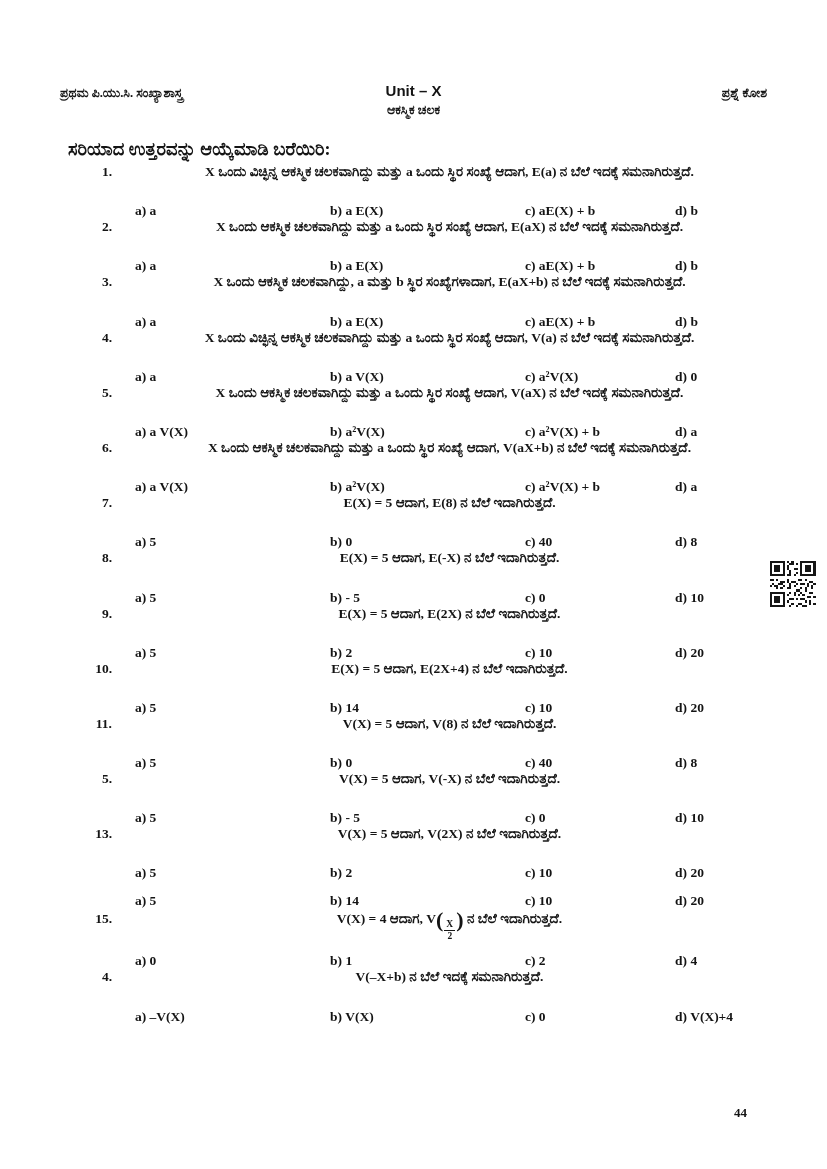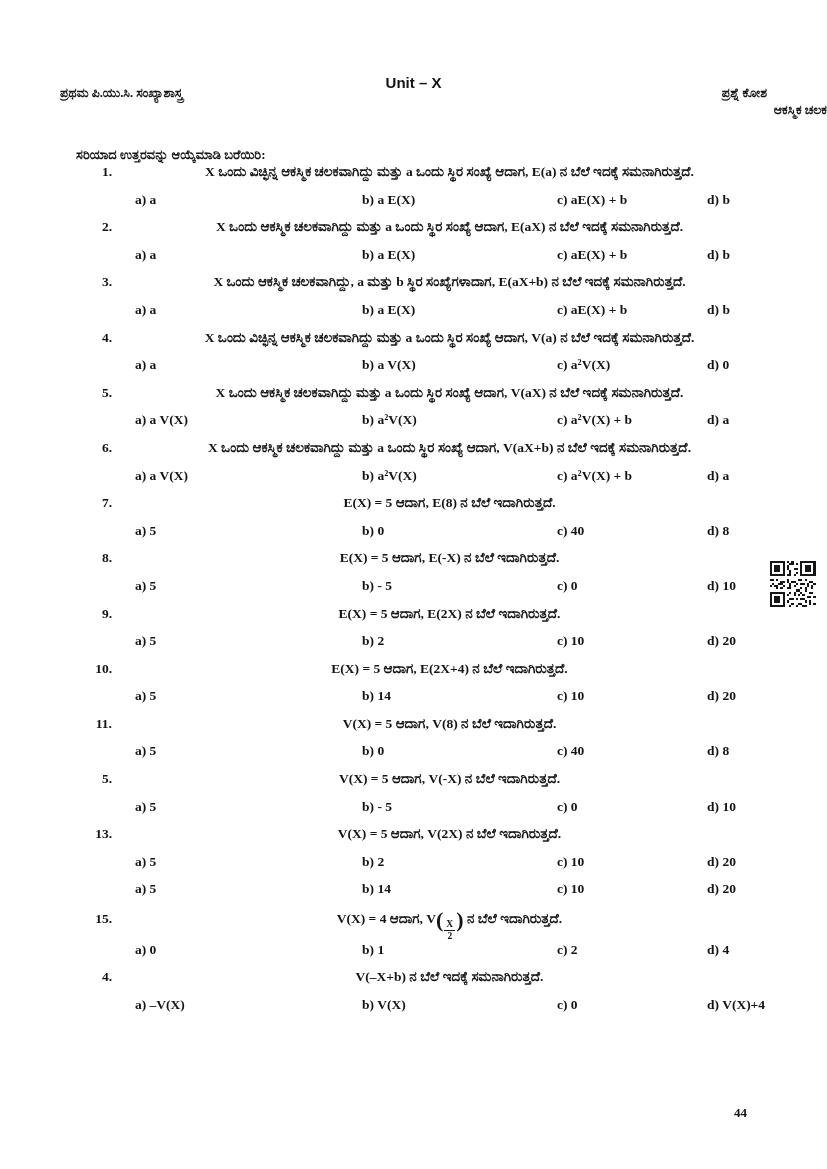--- a/index.html
+++ b/index.html
@@ -6,40 +6,40 @@
   .page{
     position:relative;width:827px;height:1169px;background:#ffffff;
     color:#141414;font-family:"Liberation Serif",serif;overflow:hidden;
   }
   .doc-header{
     position:absolute;top:46px;left:60px;right:60px;
     display:flex;justify-content:space-between;
     font-weight:bold;font-size:12.5px;margin-top:40px;
   }
   .unit-title{
-    position:absolute;top:74px;left:0;right:0;margin:0;text-align:center;
+    position:absolute;top:74px;left:0;right:0;margin:8px;text-align:center;
     font-family:"Liberation Sans",sans-serif;font-size:15px;font-weight:bold;
   }
   .chapter-title{
-    position:absolute;top:103px;left:0;right:0;margin:0;text-align:right;
+    position:absolute;top:103px;left:0;right:0;margin:0;text-align:center;
     font-size:12.5px;font-weight:bold;
   }
   .instruction{
-    position:absolute;top:131px;left:60px;margin:16px;
-    font-weight:bold;font-size:13px;
+    position:absolute;top:131px;left:60px;margin:8px;
+    font-weight:bold;font-size:18px;
   }
   .question-list{position:absolute;top:164px;left:60px;width:717px;}
   .question{font-weight:bold;font-size:13.5px;}
   .q-line{display:flex;align-items:baseline;min-height:27.6px;}
   .q-num{flex:none;width:62px;box-sizing:border-box;padding-right:10px;text-align:right;}
   .q-text{flex:1;white-space:nowrap;text-align:center;}
-  .q-options{display:flex;align-items:flex-start;min-height:27.6px;padding-left:75px;}
+  .q-options{display:flex;align-items:flex-end;min-height:27.6px;padding-left:75px;}
   .opt{flex:none;white-space:nowrap;}
   .opt-0{width:195px;}
-  .opt-1{width:195px;margin-left:32px;}
+  .opt-1{width:195px;}
   .opt-2{width:150px;}
   .opt-3{flex:1;}
   .paren{font-size:22px;font-weight:bold;vertical-align:-4px;line-height:1;}
   .frac{
     display:inline-flex;flex-direction:column;align-items:center;
     vertical-align:-4px;line-height:1.15;font-size:9.5px;margin:0 1px;
   }
   .frac .num{border-bottom:1.3px solid #141414;padding:0 2px;}
   .frac .den{padding:0 2px;}
   .qr{position:absolute;left:768px;top:561px;width:49px;height:46px;}

